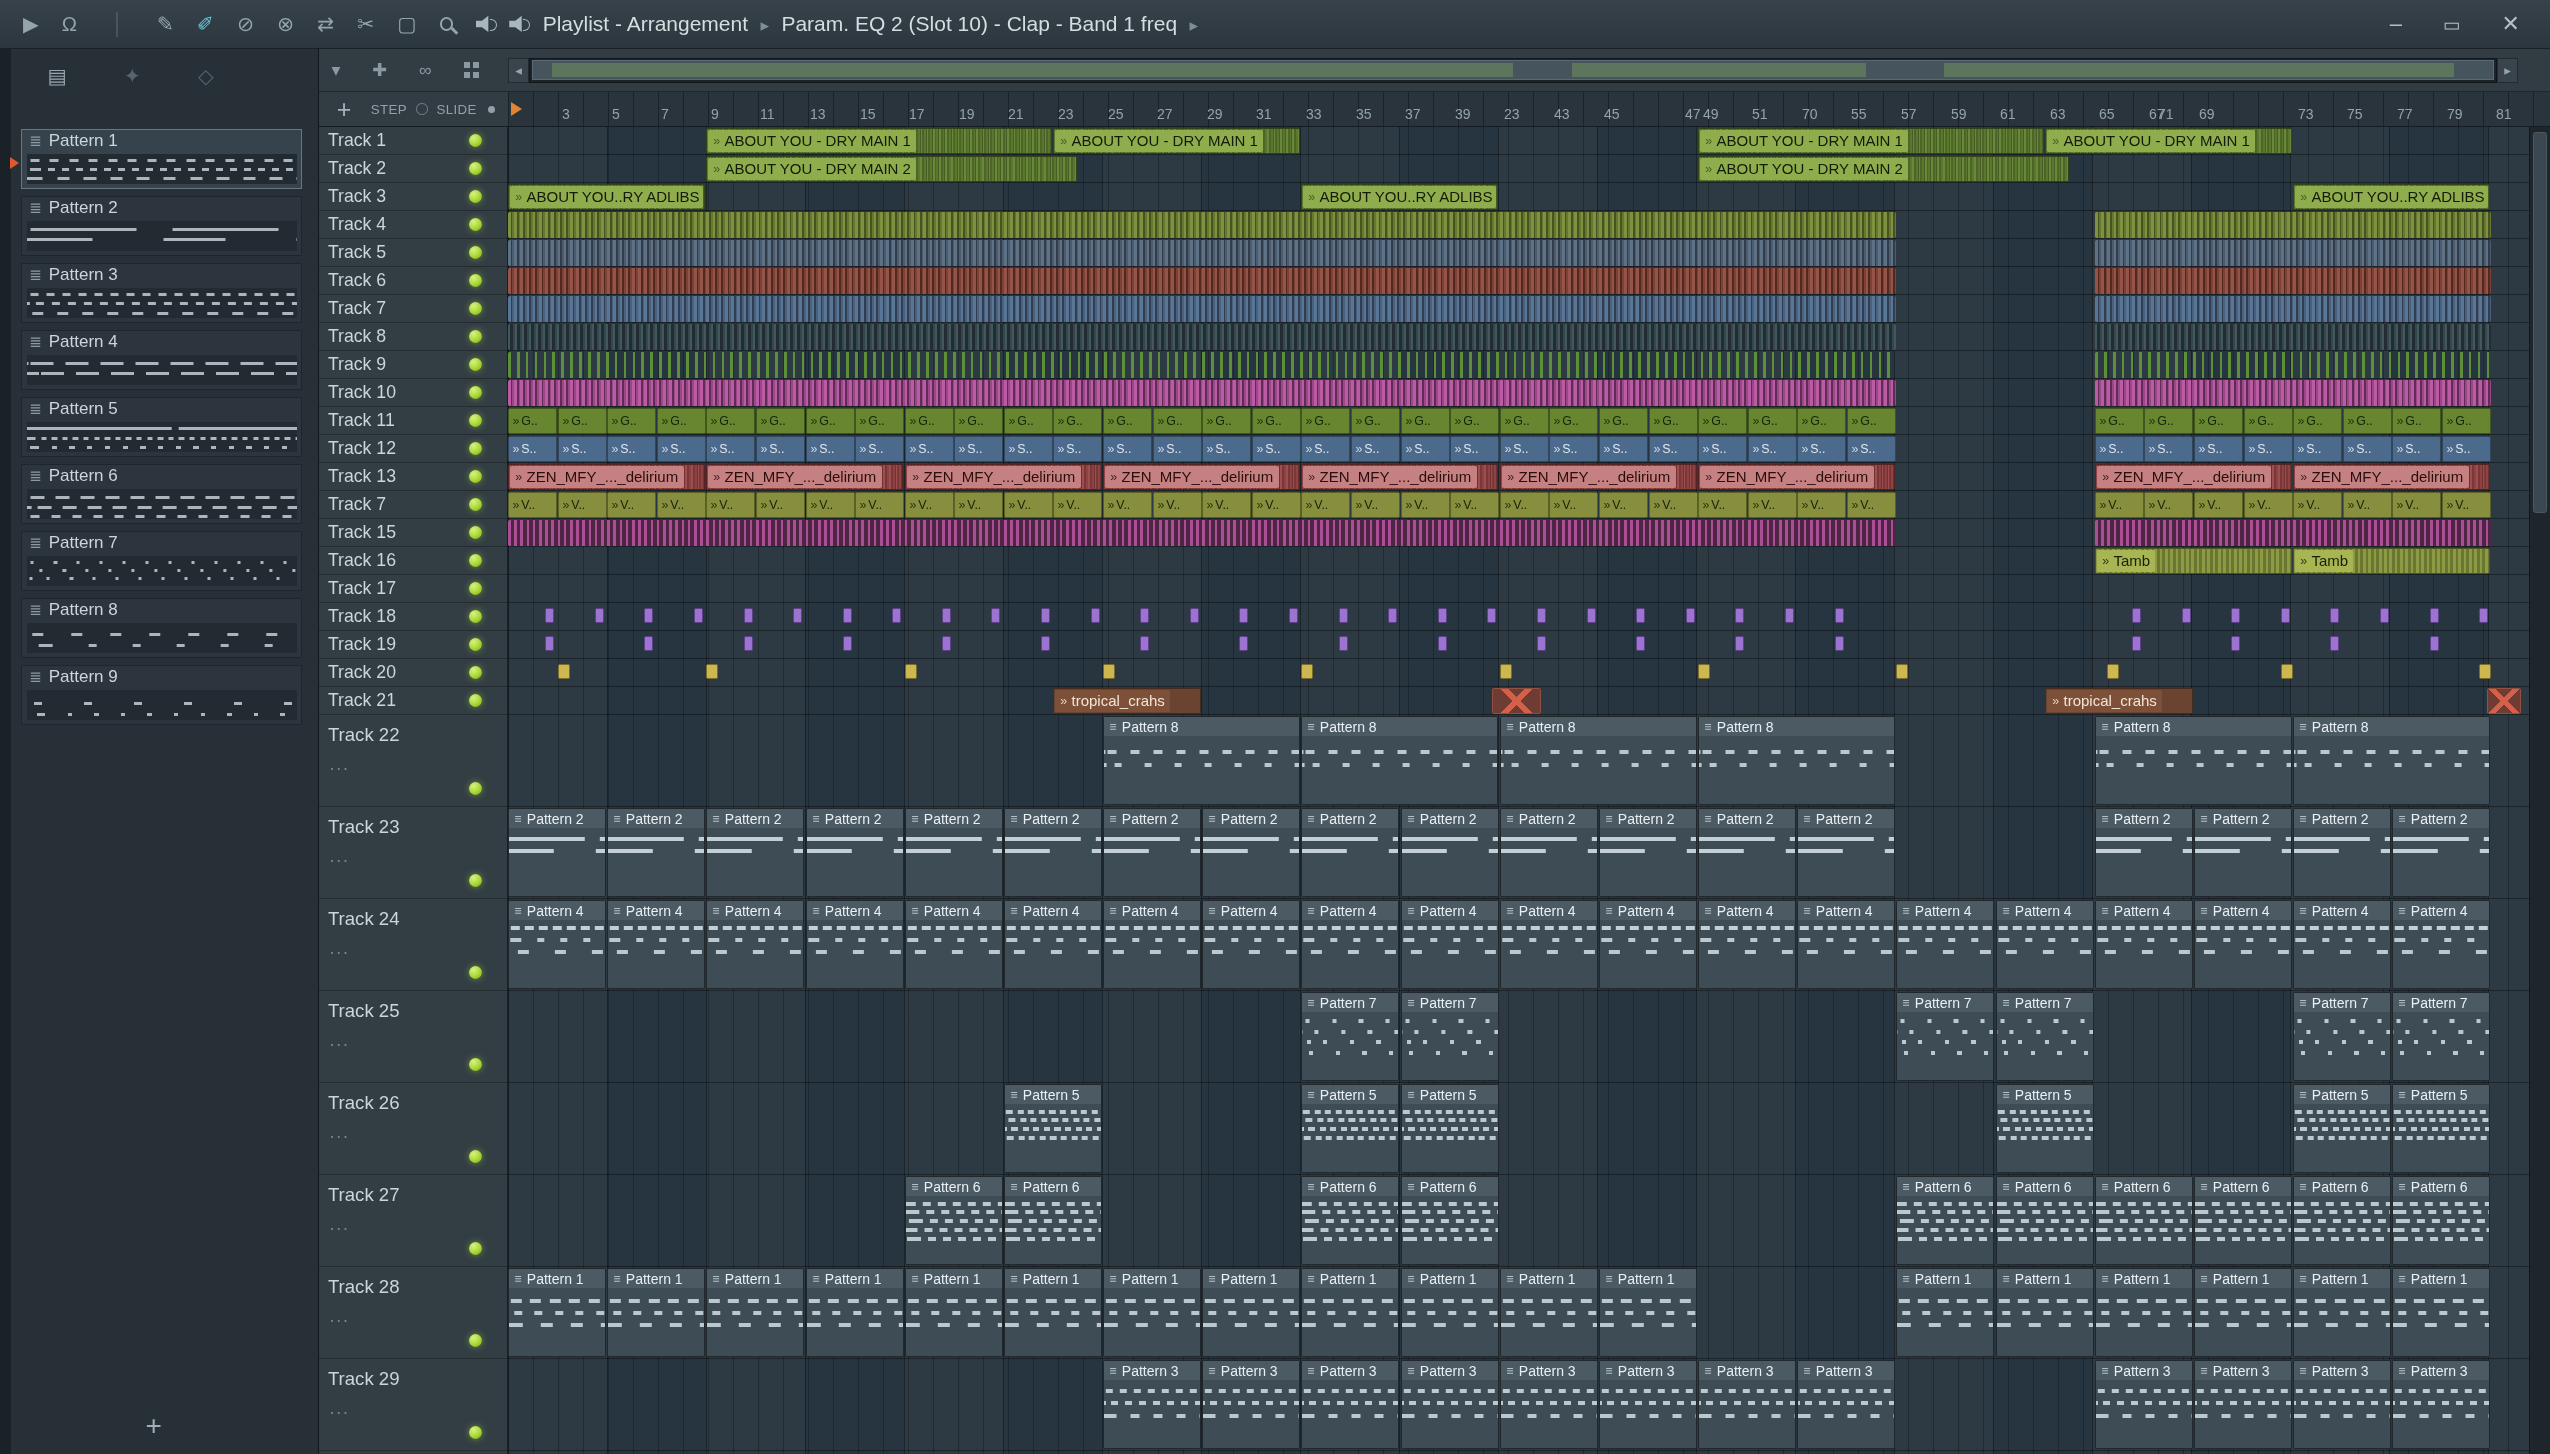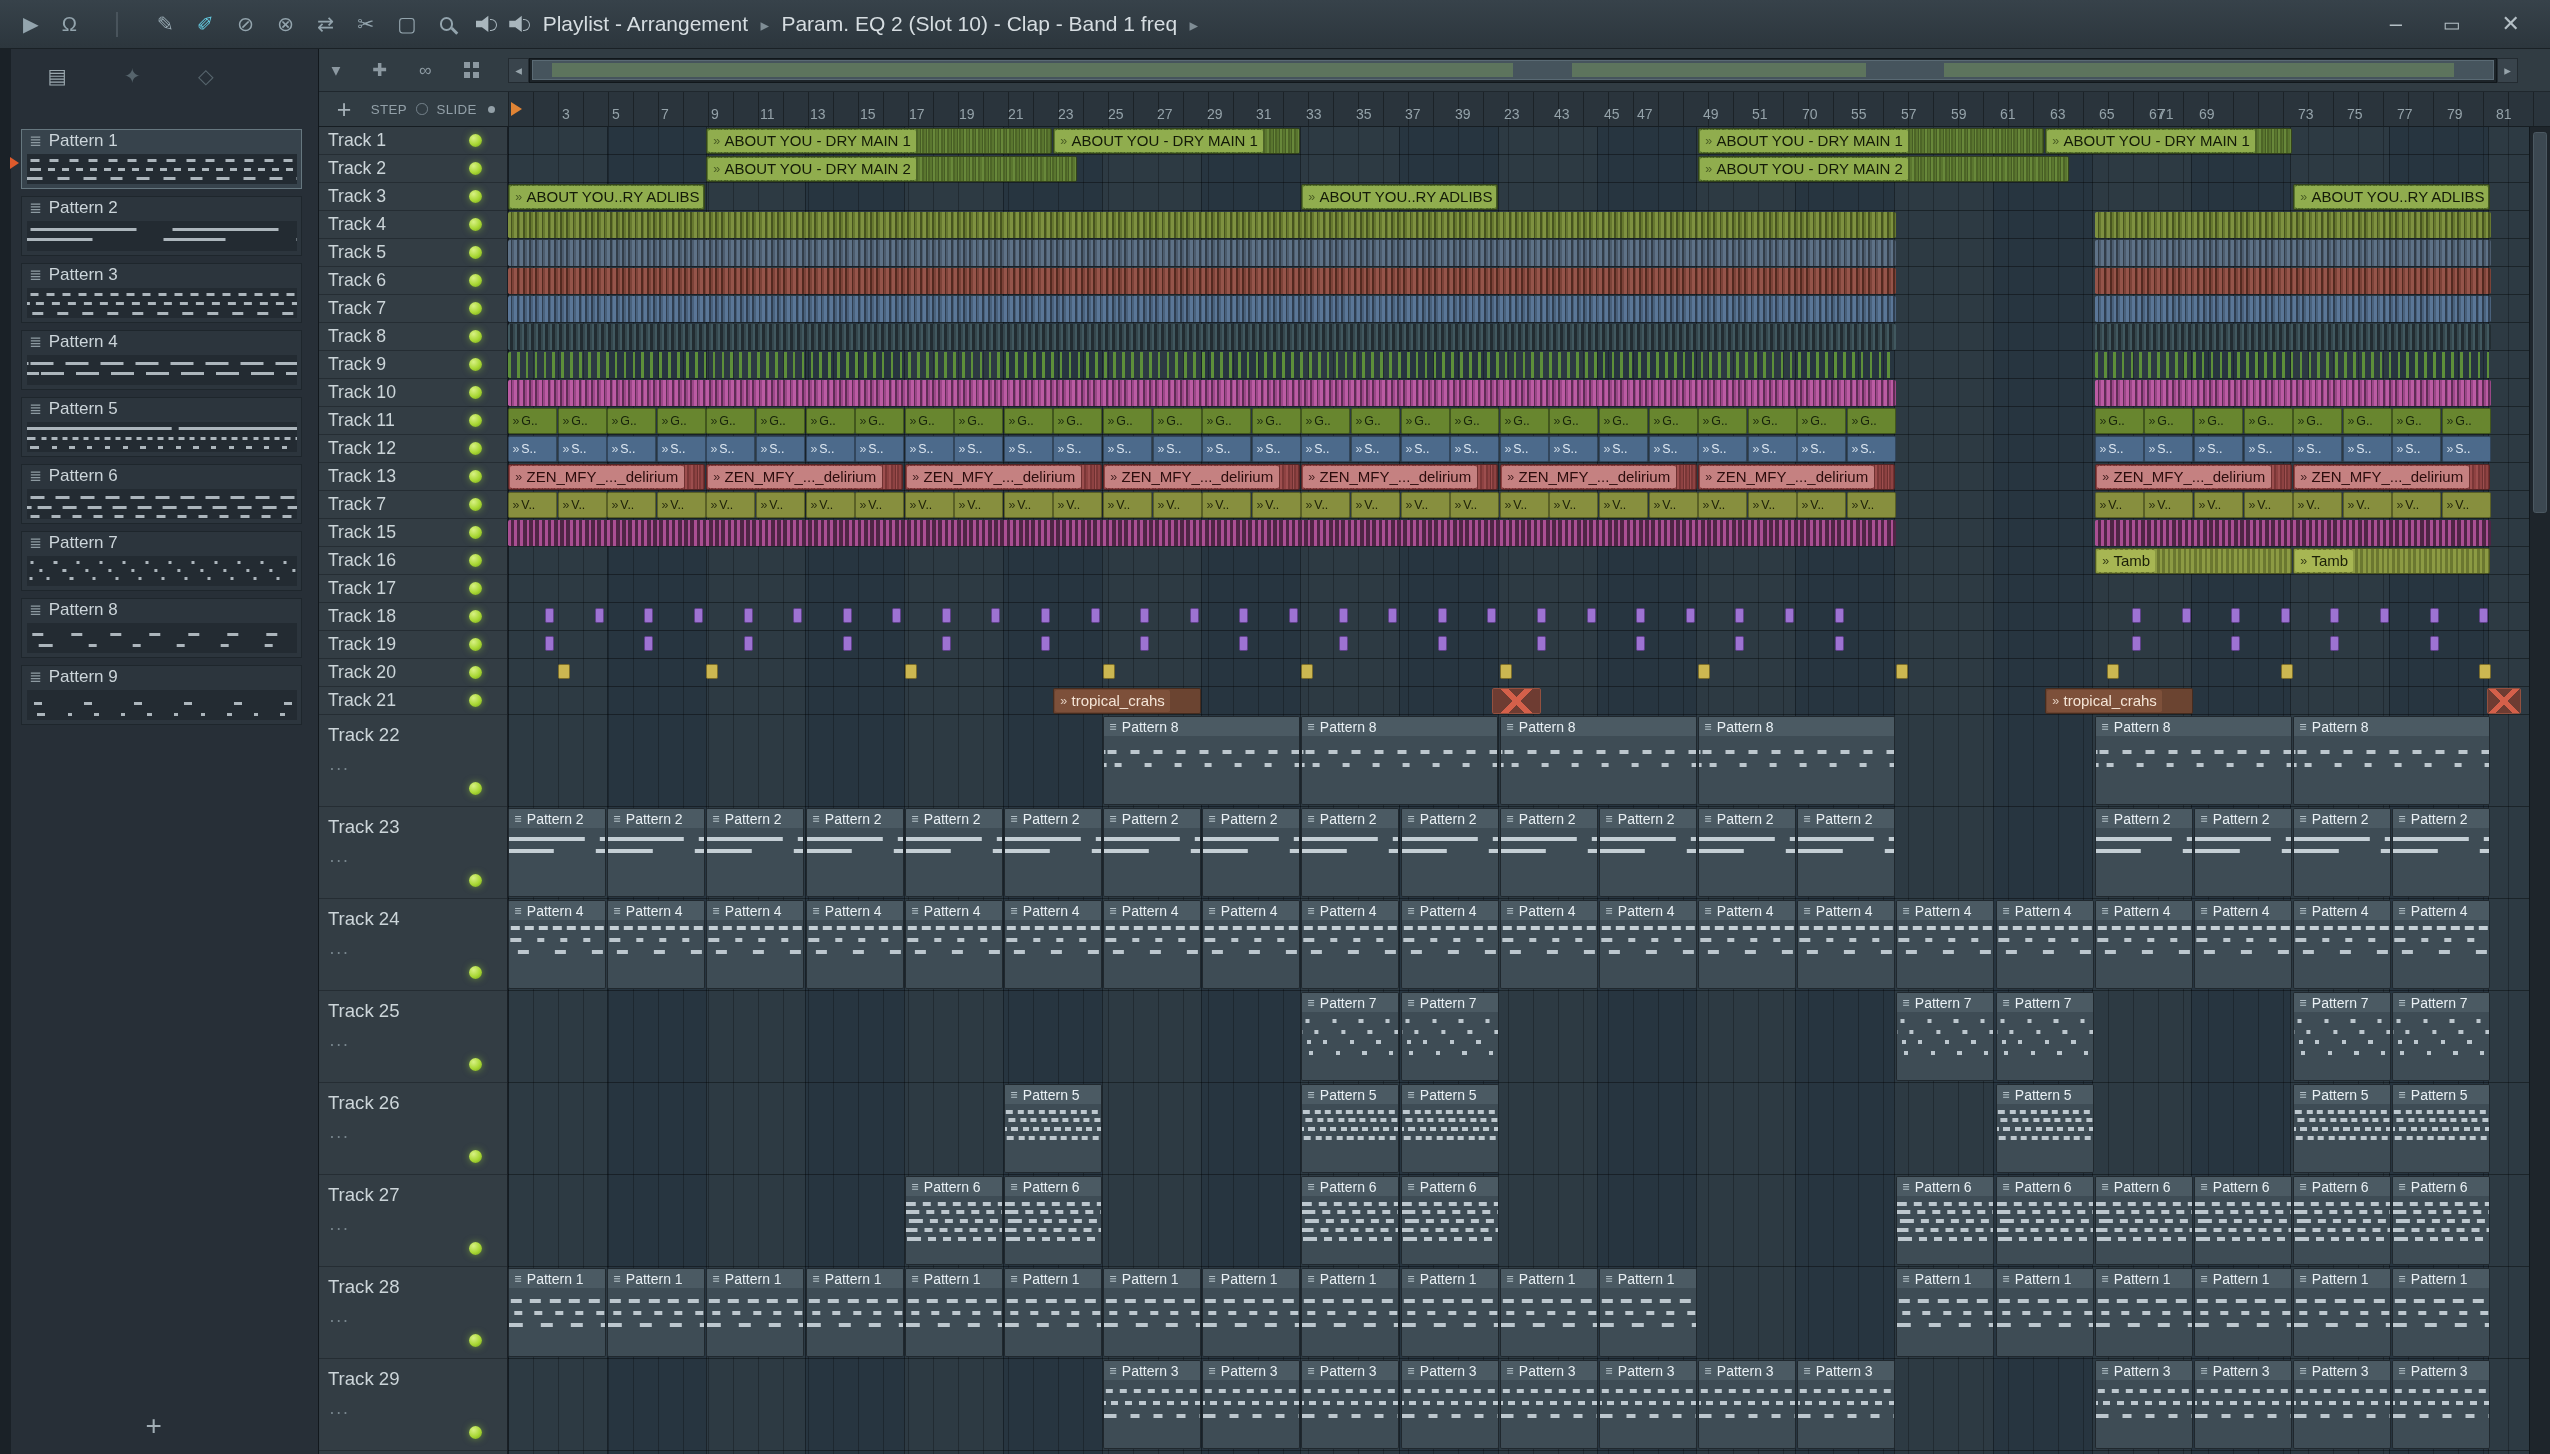--- a/index.html
+++ b/index.html
@@ -302,21 +302,21 @@
           <span class="rnum" style="left: 648px;">27</span>
           <span class="rnum" style="left: 698px;">29</span>
           <span class="rnum" style="left: 747px;">31</span>
           <span class="rnum" style="left: 797px;">33</span>
           <span class="rnum" style="left: 847px;">35</span>
           <span class="rnum" style="left: 896px;">37</span>
           <span class="rnum" style="left: 946px;">39</span>
           <span class="rnum" style="left: 995px;">23</span>
           <span class="rnum" style="left: 1045px;">43</span>
           <span class="rnum" style="left: 1095px;">45</span>
-          <span class="rnum" style="left: 1128px;">47</span>
+          <span class="rnum" style="left: 1176px;">47</span>
           <span class="rnum" style="left: 1194px;">49</span>
           <span class="rnum" style="left: 1243px;">51</span>
           <span class="rnum" style="left: 1293px;">70</span>
           <span class="rnum" style="left: 1342px; margin-top: 22px;">55</span>
           <span class="rnum" style="left: 1392px;">57</span>
           <span class="rnum" style="left: 1442px;">59</span>
           <span class="rnum" style="left: 1491px;">61</span>
           <span class="rnum" style="left: 1541px;">63</span>
           <span class="rnum" style="left: 1590px;">65</span>
           <span class="rnum" style="left: 1640px;">67</span>

